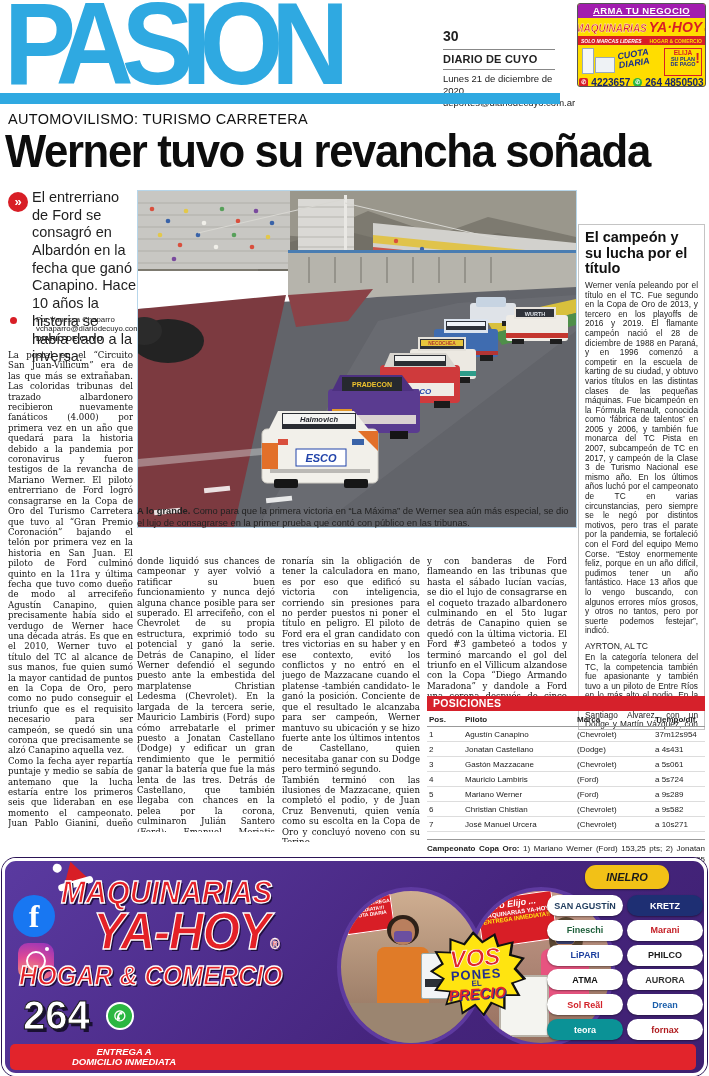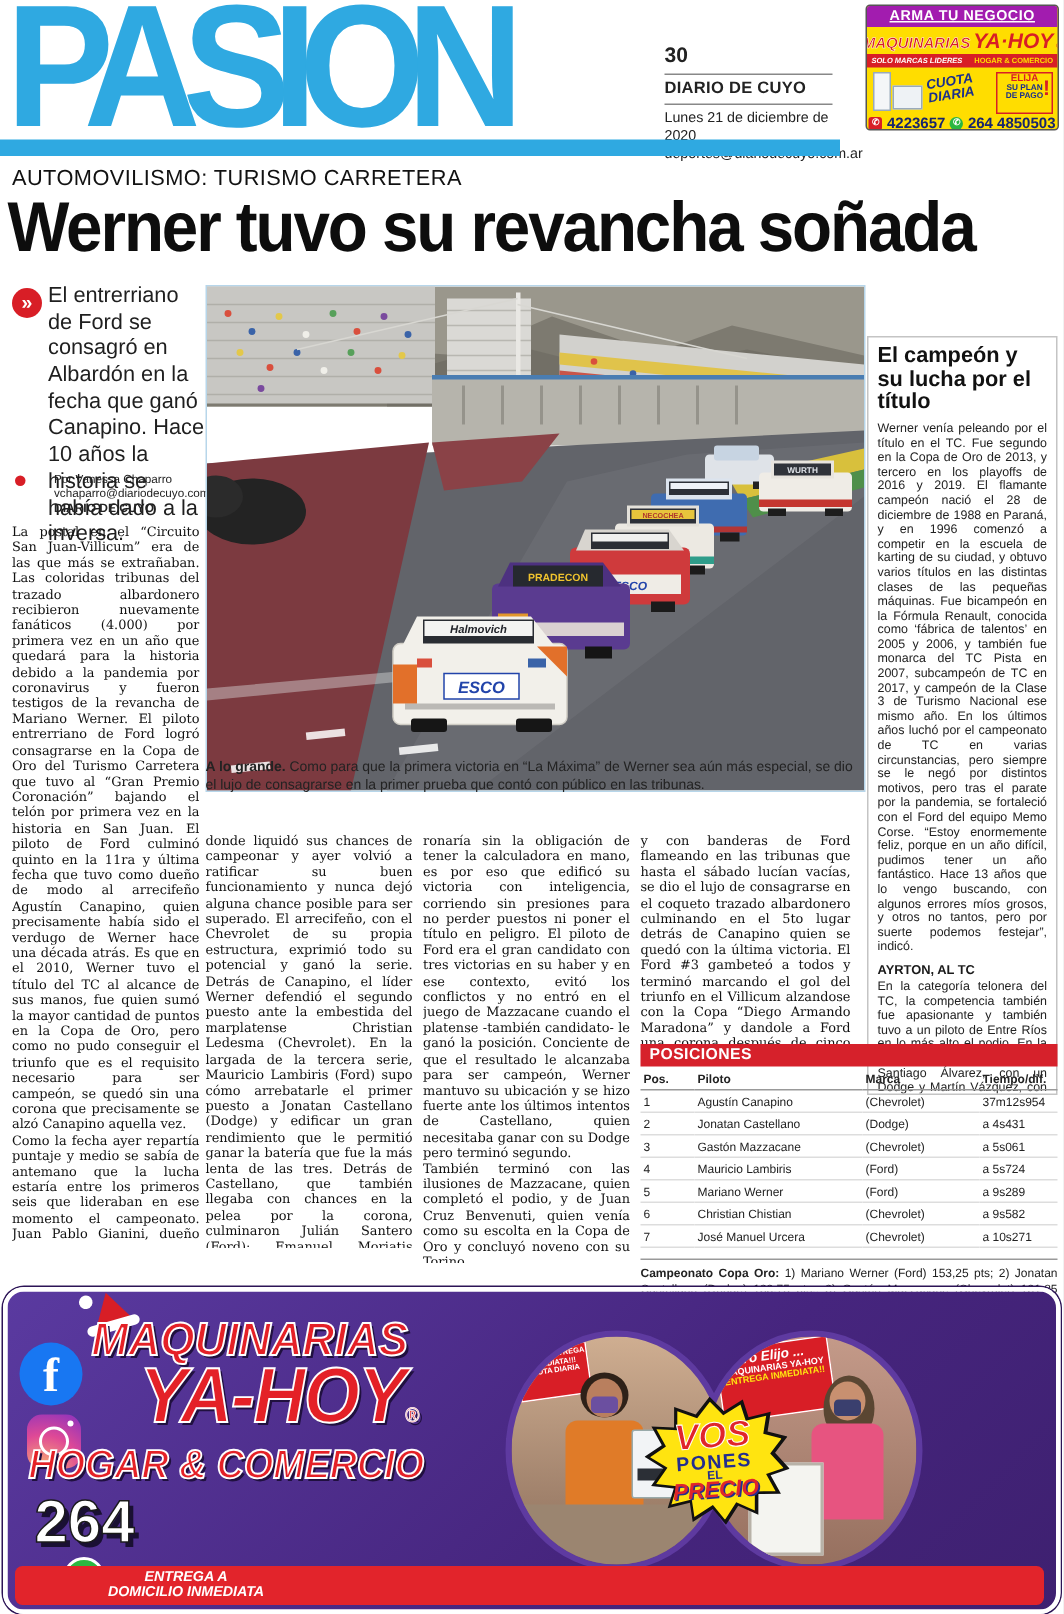--- a/index.html
+++ b/index.html
@@ -62,21 +62,21 @@
   .col3{left:282px;top:556px;width:138px;height:286px;overflow:hidden;}
   .col4{left:427px;top:556px;width:140px;height:140px;overflow:hidden;}
   
   .photo{left:137px;top:190px;width:438px;height:336px;border:1px solid #b7d6ea;box-sizing:content-box;}
   .caption{left:137px;top:505px;width:440px;font-size:9.3px;line-height:1.3;color:#222;}
   
   .sidebar{left:578px;top:188px;width:127px;height:506px;border:1px solid #c4c4c4;box-sizing:border-box;
            padding:5px 6px;overflow:hidden;margin-top:36px;}
   .sidebar h2{margin:0 0 4px 0;font-size:14.5px;line-height:1.08;font-weight:bold;color:#111;}
   .sidebar p{margin:0 0 5px 0;font-size:8.3px;line-height:9.6px;text-align:justify;color:#222;}
-  .sidebar .sub{font-weight:bold;font-size:8.6px;margin:4px 0 2px 0;}
+  .sidebar .sub{font-weight:normal;font-size:8.6px;margin:4px 0 2px 0;}
   
   .postable{left:427px;top:696px;width:278px;font-size:8px;color:#222;}
   .postable .band{background:#d6212b;color:#fff;font-weight:bold;font-size:10.5px;
                   height:15px;line-height:15px;padding-left:6px;letter-spacing:.3px;}
   .ptable{width:100%;border-collapse:collapse;margin-top:2px;}
   .ptable th{text-align:left;font-size:8px;padding:2px 2px;border-bottom:1px solid #999;}
   .ptable td{padding:2.5px 2px;border-bottom:1px solid #ddd;font-size:8px;}
   .ptable .c-pos{width:32px;}.ptable .c-pil{width:108px;}.ptable .c-mar{width:74px;}
   .pfoot{margin-top:7px;border-top:1px solid #999;border-bottom:1px solid #bbb;padding:3px 0;
          text-align:justify;line-height:11px;}
@@ -98,23 +98,23 @@
   .santa .band{position:absolute;left:0;top:21px;width:36px;height:7px;background:#fff;border-radius:4px;}
   .santa .pom{position:absolute;left:0;top:0;width:9px;height:9px;background:#fff;border-radius:50%;}
   .stroke-red{color:#e42127;-webkit-text-stroke:1.3px #fff;text-shadow:2px 2px 0 #20103f;}
   .ad-maq{position:absolute;left:56px;top:14px;font-size:31px;font-weight:900;font-style:italic;
           transform:scaleX(.95);transform-origin:left;}
   .ad-yahoy{position:absolute;left:88px;top:40px;font-size:52px;font-weight:900;font-style:italic;
             letter-spacing:-1px;transform:scaleX(.92);transform-origin:left;}
   .ad-yahoy .reg{font-size:14px;-webkit-text-stroke:.6px #fff;}
   .ad-hogar{position:absolute;left:14px;top:100px;font-size:27px;font-weight:900;font-style:italic;
             transform:scaleX(.93);transform-origin:left;}
-  .ad-phone{position:absolute;left:18px;top:132px;display:flex;align-items:center;gap:0;
+  .ad-phone{position:absolute;left:18px;top:132px;display:flex;align-items:center;gap:16px;
             font-size:40px;font-weight:900;color:#fff;-webkit-text-stroke:1px #1a1a1a;
-            text-shadow:3px 3px 0 #1a1033;flex-direction:column;}
+            text-shadow:3px 3px 0 #1a1033;}
   .wa-big{width:24px;height:24px;border-radius:50%;background:#2bb741;border:2px solid #fff;
           color:#fff;font-size:14px;line-height:24px;text-align:center;-webkit-text-stroke:0;text-shadow:none;}
   .redband{position:absolute;left:5px;top:183px;width:686px;height:26px;background:#e2242b;
            border-radius:5px;display:flex;align-items:center;}
   .redband .del{width:228px;text-align:center;color:#fff;font-weight:900;font-style:italic;
                 font-size:9.5px;line-height:1.05;}
   .redband .addr{flex:1;text-align:center;font-size:23px;font-weight:900;color:#232e8f;
                  -webkit-text-stroke:1px #fff;letter-spacing:1px;text-shadow:2px 2px 0 #14143f;}
   .oval{position:absolute;width:140px;height:152px;border-radius:50%;overflow:hidden;border:4px solid #5e3aa0;}
   .oval1{left:332px;top:26px;background:linear-gradient(#cfae91,#8d6f5c);}
@@ -519,20 +519,35 @@
       <div class="star"></div>
       <div class="star inner"></div>
       <div class="star-text">
         <div class="v">VOS</div>
         <div class="p">PONES</div>
         <div class="e">EL</div>
         <div class="pr">PRECIO</div>
       </div>
     </div>
 
+    <div class="brands" id="brandzone">
+        <div class="pill top" style="color: rgb(26, 26, 26); background: rgb(242, 193, 23);">INELRO</div>
+        <div class="pill" style="color: rgb(30, 58, 92); background: rgb(255, 255, 255); left: 2px; top: 32px;">SAN AGUSTÍN</div>
+        <div class="pill" style="color: rgb(255, 255, 255); background: rgb(30, 47, 115); left: 82px; top: 32px;">KRETZ</div>
+        <div class="pill" style="color: rgb(32, 96, 60); background: rgb(255, 255, 255); left: 2px; top: 56.8px;">Fineschi</div>
+        <div class="pill" style="color: rgb(196, 30, 37); background: rgb(255, 255, 255); left: 82px; top: 56.8px;">Marani</div>
+        <div class="pill" style="color: rgb(29, 63, 158); background: rgb(255, 255, 255); left: 2px; top: 81.6px;">LiPARI</div>
+        <div class="pill" style="color: rgb(26, 26, 26); background: rgb(255, 255, 255); left: 82px; top: 81.6px;">PHILCO</div>
+        <div class="pill" style="color: rgb(17, 17, 17); background: rgb(255, 255, 255); left: 2px; top: 106.4px;">ATMA</div>
+        <div class="pill" style="color: rgb(51, 51, 51); background: rgb(255, 255, 255); left: 82px; top: 106.4px;">AURORA</div>
+        <div class="pill" style="color: rgb(210, 35, 42); background: rgb(255, 255, 255); left: 2px; top: 131.2px;">Sol Reãl</div>
+        <div class="pill" style="color: rgb(27, 95, 171); background: rgb(255, 255, 255); left: 82px; top: 131.2px;">Drean</div>
+        <div class="pill" style="color: rgb(255, 255, 255); background: rgb(11, 146, 150); left: 2px; top: 156px;">teora</div>
+        <div class="pill" style="color: rgb(176, 28, 31); background: rgb(255, 255, 255); left: 82px; top: 156px;">fornax</div>
+      </div>
 
     <div class="redband">
       <div class="del">
         <div>ENTREGA A</div>
         <div>DOMICILIO INMEDIATA</div>
       </div>
     </div>
   </div>
 
 </div>

